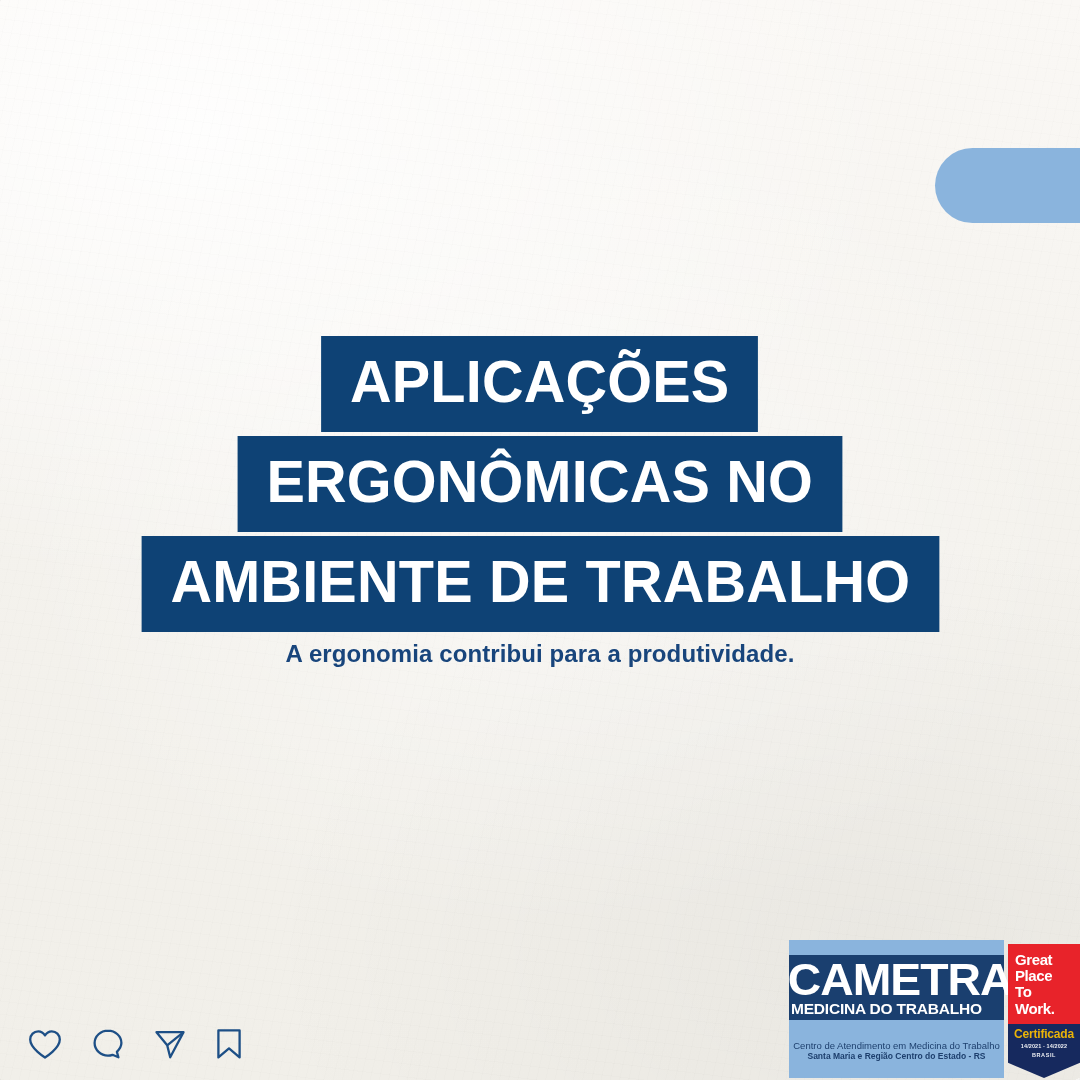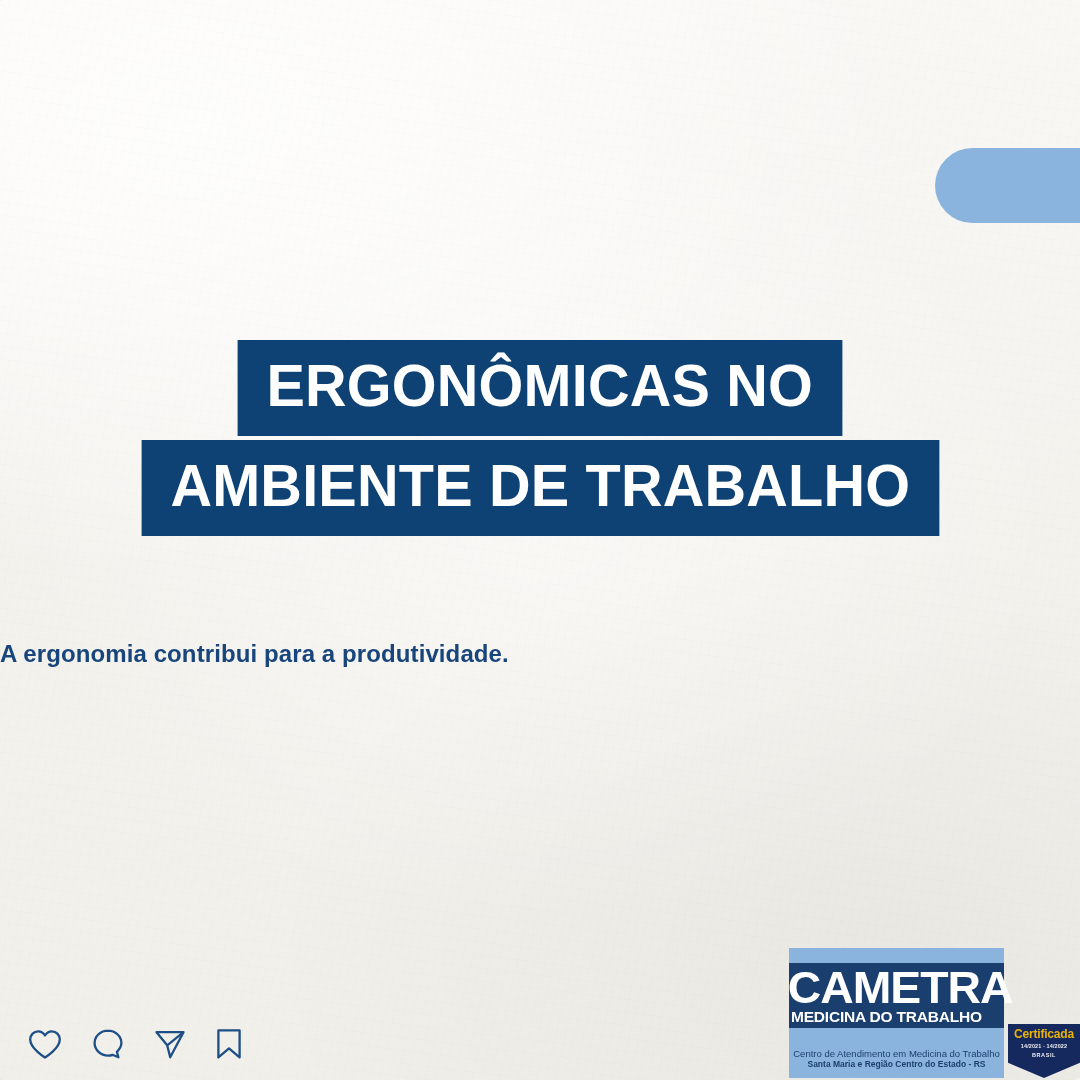--- a/index.html
+++ b/index.html
@@ -71,21 +71,21 @@
     transform:scaleX(.96);
   }
   #title-line-1{ margin:0 auto; padding:16px 30px 20px; }
   #title-line-2{ margin:4px auto 0; padding:16px 30px 20px; }
   #title-line-3{ margin:4px auto 0; padding:16px 30px 20px; }
 
   
   #subtitle{
     position:absolute;
     left:0; right:0; top:640px;
-    text-align:left;
+    text-align:center;
     color:#18457c;
     font-size:24px;
     font-weight:700;
     letter-spacing:.1px;
   }
 
   
   #social-bar{
     position:absolute;
     left:28px; bottom:20px;
@@ -135,21 +135,21 @@
     white-space:nowrap;
     transform:scaleX(1.0);
   }
   .cametra-tag{
     color:#1d3f6d;
     text-align:center;
     line-height:1.25;
     white-space:nowrap;
   }
   #cametra-tag1{ font-size:9.5px; font-weight:400; padding-top:20px; }
-  #cametra-tag2{ font-size:8.5px; font-weight:700; padding-bottom:8px; }
+  #cametra-tag2{ font-size:8.5px; font-weight:700; padding-bottom:16px; }
 
   
   #gptw-badge{
     width:72px;
     margin-left:4px;
     position:relative;
     filter:drop-shadow(0 0 0 rgba(0,0,0,0));
   }
   #gptw-red{
     background:#e8232a;
@@ -197,20 +197,23 @@
 <body>
 
 <div id="canvas">
 
   <div id="paper-texture"></div>
   <div id="paper-texture2"></div>
 
   <div id="deco-pill"></div>
 
   <div id="title-block">
+    <div class="title-row">
+      <div class="title-bar" id="title-line-1" style="display: inline-block;">APLICAÇÕES</div>
+    </div>
     <div class="title-row">
       <div class="title-bar" id="title-line-2" style="display: inline-block;">ERGONÔMICAS NO</div>
     </div>
     <div class="title-row">
       <div class="title-bar" id="title-line-3" style="display: inline-block;">AMBIENTE DE TRABALHO</div>
     </div>
   </div>
 
   <div id="subtitle">A ergonomia contribui para a produtividade.</div>
 
@@ -249,20 +252,26 @@
       <div id="cametra-top-band"></div>
       <div id="cametra-navy">
         <div id="cametra-wordmark">CAMETRA</div>
         <div id="cametra-sub">MEDICINA DO TRABALHO</div>
       </div>
       <div class="cametra-tag" id="cametra-tag1">Centro de Atendimento em Medicina do Trabalho</div>
       <div class="cametra-tag" id="cametra-tag2">Santa Maria e Região Centro do Estado - RS</div>
     </div>
 
     <div id="gptw-badge">
+      <div id="gptw-red">
+        <div class="gptw-word">Great</div>
+        <div class="gptw-word">Place</div>
+        <div class="gptw-word">To</div>
+        <div class="gptw-word">Work.</div>
+      </div>
       <div id="gptw-navy">
         <div id="gptw-certificada">Certificada</div>
         <div id="gptw-dates">14/2021 - 14/2022</div>
         <div id="gptw-country">BRASIL</div>
       </div>
     </div>
 
   </div>
 
 </div>

